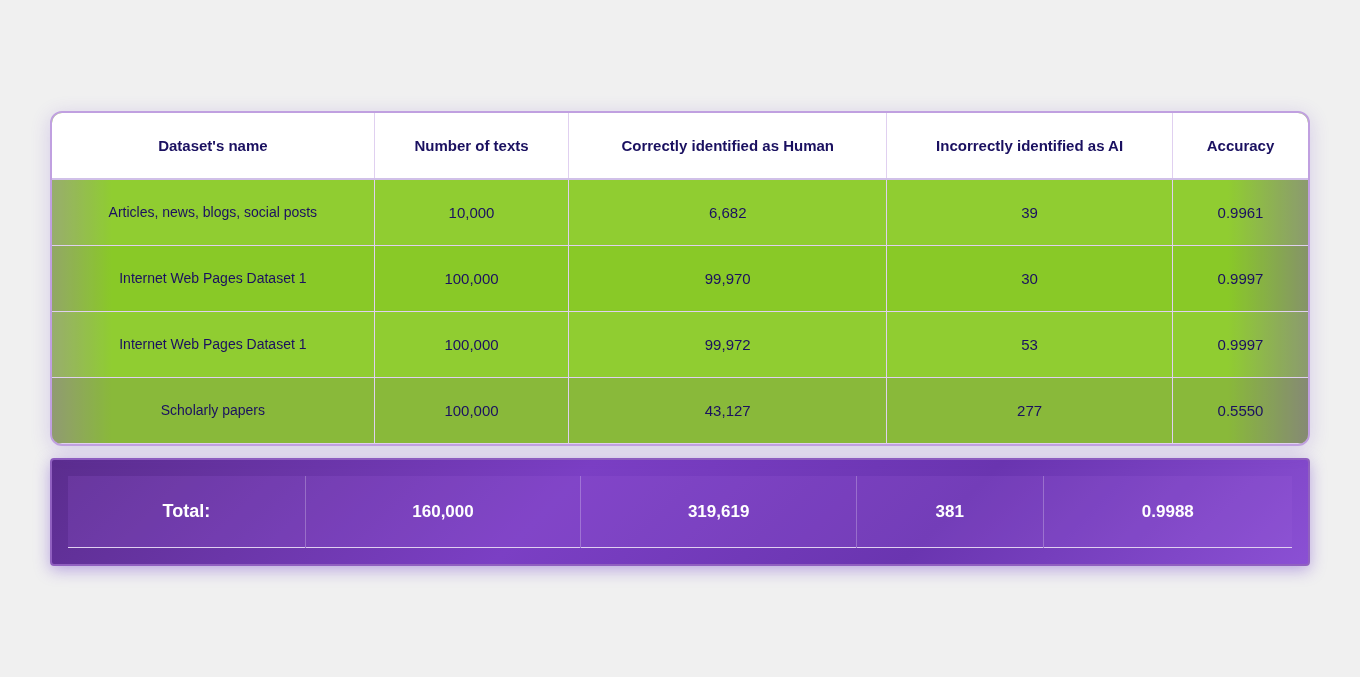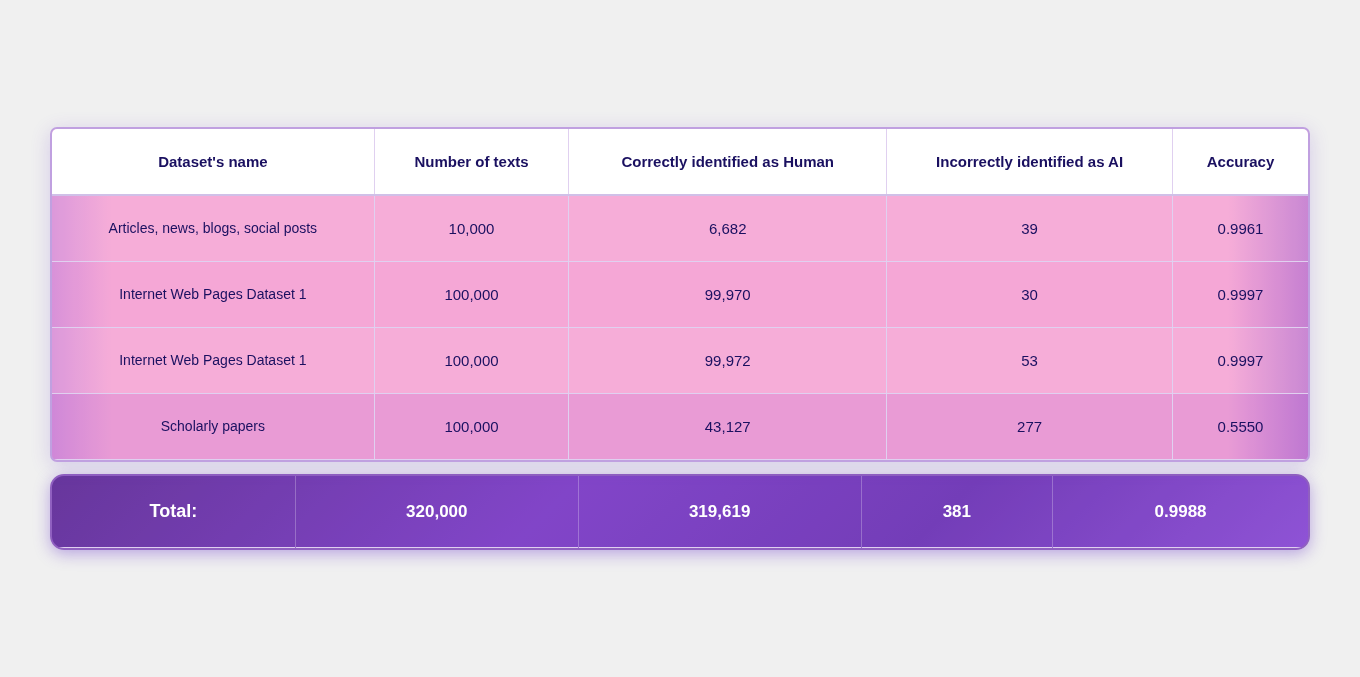--- a/index.html
+++ b/index.html
@@ -12,22 +12,22 @@
       min-height: 100vh;
       font-family: Arial, sans-serif;
     }
 
     .outer-wrapper {
       width: 1300px;
       padding: 20px;
     }
 
     .table-card {
-      background: #f9a8d4;
-      border-radius: 7px;
+      background: #84cc16;
+      border-radius: 12px;
       overflow: hidden;
       border: 2px solid #c0a0e0;
       box-shadow: 0 4px 20px rgba(100, 50, 200, 0.2);
       position: relative;
     }
 
     
     .table-card::before {
       content: '';
       position: absolute;
@@ -106,23 +106,23 @@
       border-right: none;
     }
 
     td:first-child {
       font-size: 14px;
       line-height: 1.5;
     }
 
     .total-bar {
       background: linear-gradient(135deg, #5b2d8e 0%, #7b3fc4 40%, #6a35b0 70%, #8b50d4 100%);
-      border-radius: 14px;
+      border-radius: 4px;
       margin-top: 12px;
-      padding: 0;
+      padding: 16px;
       overflow: hidden;
       border: 2px solid #9060c0;
       box-shadow: 0 4px 16px rgba(100, 50, 200, 0.4);
     }
 
     .total-table {
       width: 100%;
       border-collapse: collapse;
     }
 
@@ -189,21 +189,21 @@
     </tr>
         </tbody>
     </table>
   </div>
 
   <div class="total-bar">
     <table class="total-table">
       <tbody>
           <tr>
         <td>Total:</td>
-        <td>320,000</td>
+        <td>160,000</td>
         <td>319,619</td>
         <td>381</td>
         <td>0.9988</td>
       </tr>
     </tbody>
       </table>
   </div>
 </div>
 
 </body></html>

